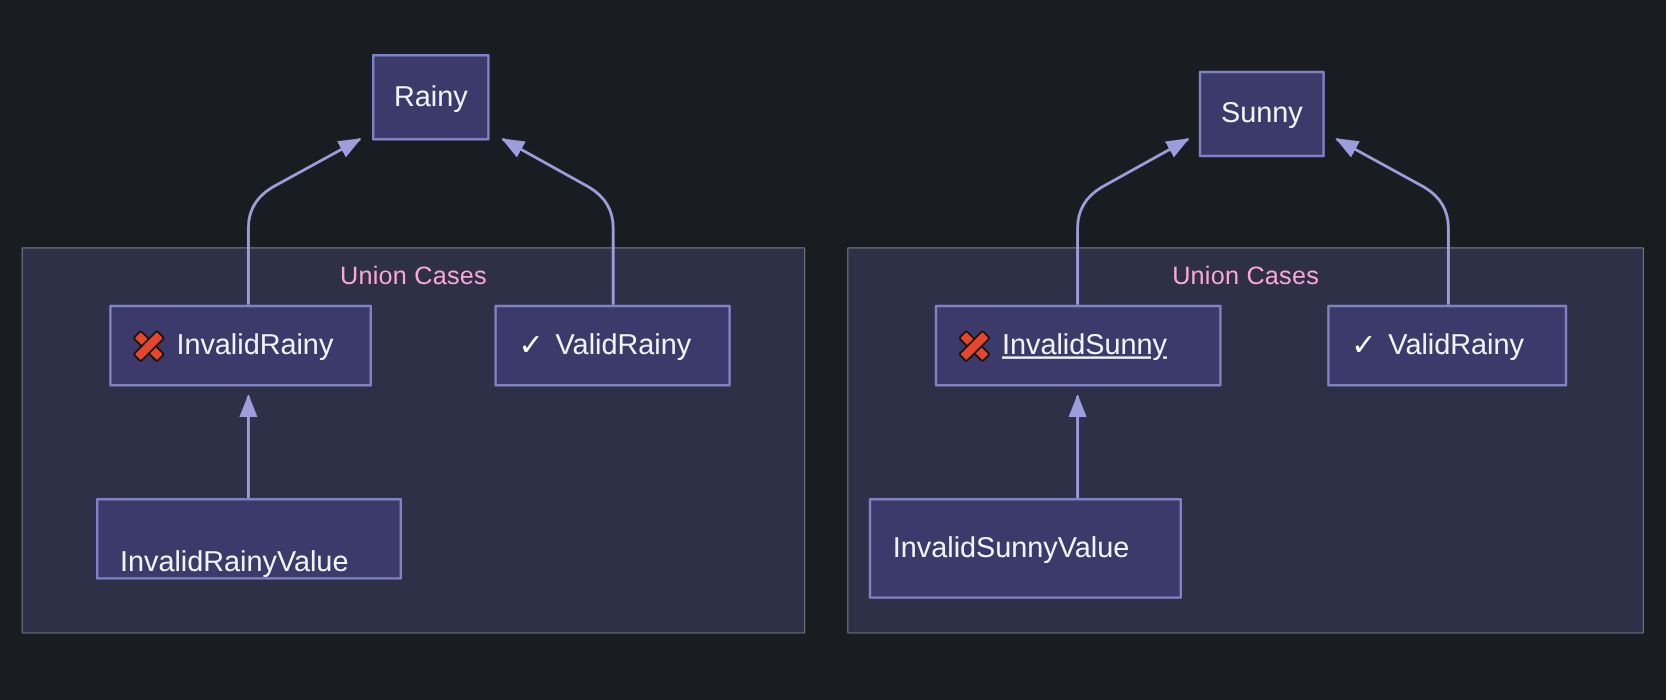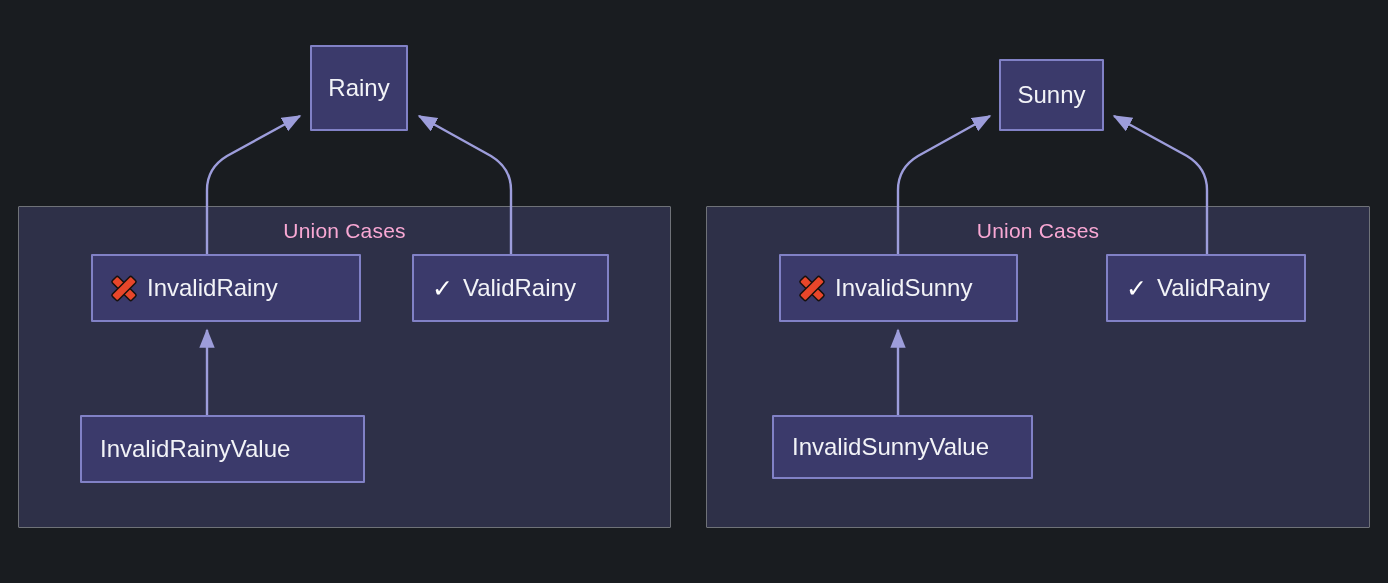--- a/index.html
+++ b/index.html
@@ -128,65 +128,65 @@
 
     <path d="M207,415 L207,330" fill="none" stroke="#9d9ddb" stroke-width="2.4" marker-end="url(#arrowhead)"></path>
 
     <path d="M898,254 L898,190 Q898,168 918,156 L990,116" fill="none" stroke="#9d9ddb" stroke-width="2.4" marker-end="url(#arrowhead)"></path>
 
     <path d="M1207,254 L1207,190 Q1207,168 1187,156 L1114,116" fill="none" stroke="#9d9ddb" stroke-width="2.4" marker-end="url(#arrowhead)"></path>
 
     <path d="M898,415 L898,330" fill="none" stroke="#9d9ddb" stroke-width="2.4" marker-end="url(#arrowhead)"></path>
   </svg>
 
-  <div class="node" style="left:310px; top:45px; width:98px; height:86px;">
+  <div class="node" style="left:310px; top:45px; width:98px; height:72px;">
     <span class="node-inner">
       <span class="node-text">Rainy</span>
     </span>
   </div>
 
   <div class="node" style="left:999px; top:59px; width:105px; height:72px;">
     <span class="node-inner">
       <span class="node-text">Sunny</span>
     </span>
   </div>
 
-  <div class="node align-left" style="left:91px; top:254px; width:270px; height:68px;">
+  <div class="node align-left" style="left:91px; top:254px; width:219px; height:68px;">
     <span class="node-inner">
       <span class="mark-cross"></span>
       <span class="node-text">InvalidRainy</span>
     </span>
   </div>
 
   <div class="node align-left" style="left:412px; top:254px; width:197px; height:68px;">
     <span class="node-inner">
       <span class="mark-check">✓</span>
       <span class="node-text">ValidRainy</span>
     </span>
   </div>
 
-  <div class="node align-left" style="left:80px; top:415px; width:285px; height:68px;">
+  <div class="node align-left" style="left:80px; top:415px; width:255px; height:68px;align-items:flex-end;">
     <span class="node-inner">
       <span class="node-text">InvalidRainyValue</span>
     </span>
   </div>
 
-  <div class="node align-left" style="left:779px; top:254px; width:239px; height:68px;">
+  <div class="node align-left" style="left:779px; top:254px; width:239px; height:68px;text-decoration:underline;">
     <span class="node-inner">
       <span class="mark-cross"></span>
       <span class="node-text">InvalidSunny</span>
     </span>
   </div>
 
   <div class="node align-left" style="left:1106px; top:254px; width:200px; height:68px;">
     <span class="node-inner">
       <span class="mark-check">✓</span>
       <span class="node-text">ValidRainy</span>
     </span>
   </div>
 
-  <div class="node align-left" style="left:772px; top:415px; width:261px; height:64px;">
+  <div class="node align-left" style="left:724px; top:415px; width:261px; height:84px;">
     <span class="node-inner">
       <span class="node-text">InvalidSunnyValue</span>
     </span>
   </div>
 
 </div>
 
 </body></html>

